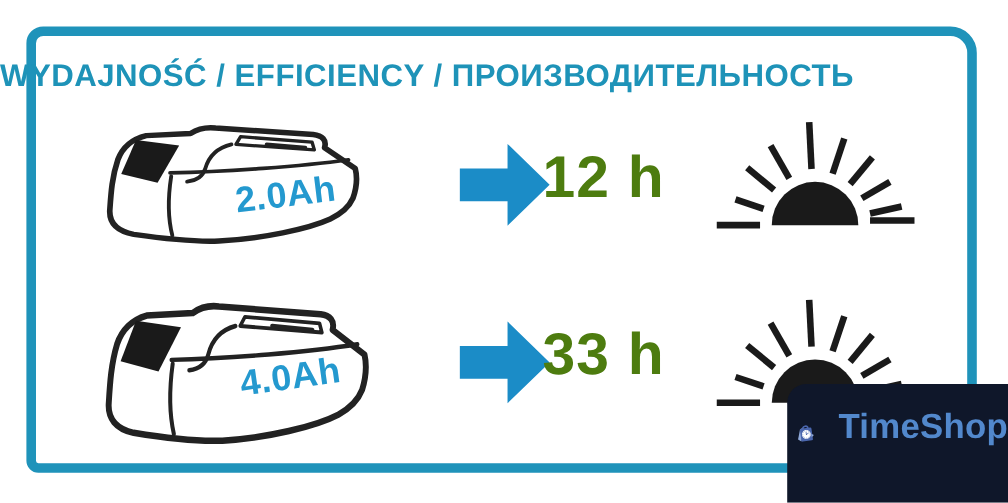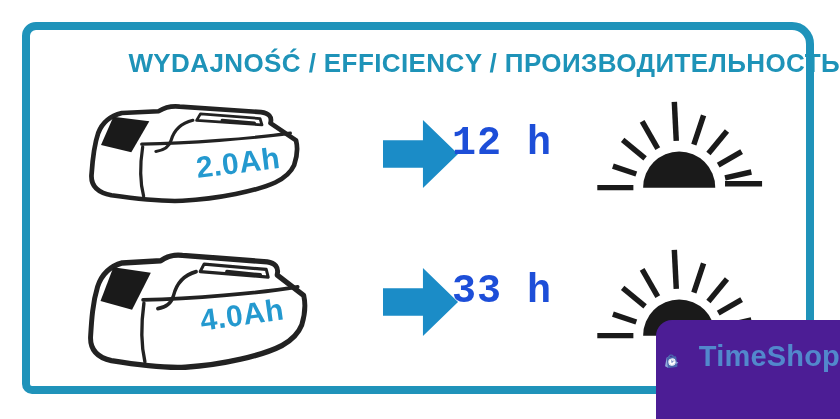--- a/index.html
+++ b/index.html
@@ -10,44 +10,44 @@
   }
   .abs{position:absolute;}
   
   .frame{
     left:22px;top:22px;width:792px;height:372px;box-sizing:border-box;
     border:8px solid #1f93ba;
     border-radius:14px 22px 14px 10px;
     background:transparent;
   }
   .title{
-    left:0;right:0;top:48px;text-align:right;
+    left:0;right:0;top:48px;text-align:left;
     color:#1e93b8;font-size:26px;font-weight:bold;letter-spacing:.4px;
     white-space:nowrap;
   }
   
   .battery{overflow:visible;}
   .bat-body{fill:#ffffff;stroke:#222222;stroke-width:5;stroke-linejoin:round;}
   .bat-line{fill:none;stroke:#222222;stroke-width:3.4;stroke-linecap:round;}
   .bat-rail{fill:#ffffff;stroke:#222222;stroke-width:3;stroke-linejoin:round;}
   .bat-window{fill:#1a1a1a;stroke:none;}
   .capacity{
     color:#2499cf;font-size:30px;font-weight:bold;letter-spacing:.5px;
     transform:rotate(-7deg);white-space:nowrap;
   }
   .duration{
-    color:#1d4ed8;font-size:40px;font-weight:bold;letter-spacing:1px;
-    white-space:nowrap;line-height:1;font-family:Liberation Mono, monospace;
+    color:#4d7c0f;font-size:49px;font-weight:bold;letter-spacing:1px;
+    white-space:nowrap;line-height:1;
   }
   .arrow-fill{fill:#1b8cc7;}
   .sun-fill{fill:#1a1a1a;}
   .sun-stroke{stroke:#1a1a1a;stroke-width:5.6;stroke-linecap:butt;fill:none;}
   
   .watermark{
-    left:656px;top:320px;width:184px;height:99px;background:#4c1d95;
+    left:656px;top:320px;width:184px;height:99px;background:#0f172a;
     border-top-left-radius:16px;z-index:5;
     display:flex;align-items:flex-start;padding:10px 0 0 8px;box-sizing:border-box;gap:17px;
   }
   .wm-brand{
     color:#5288cc;font-size:29px;font-weight:bold;letter-spacing:.2px;
     margin:10px 0 0 2px;white-space:nowrap;
   }
 </style>
 </head>
 <body>

